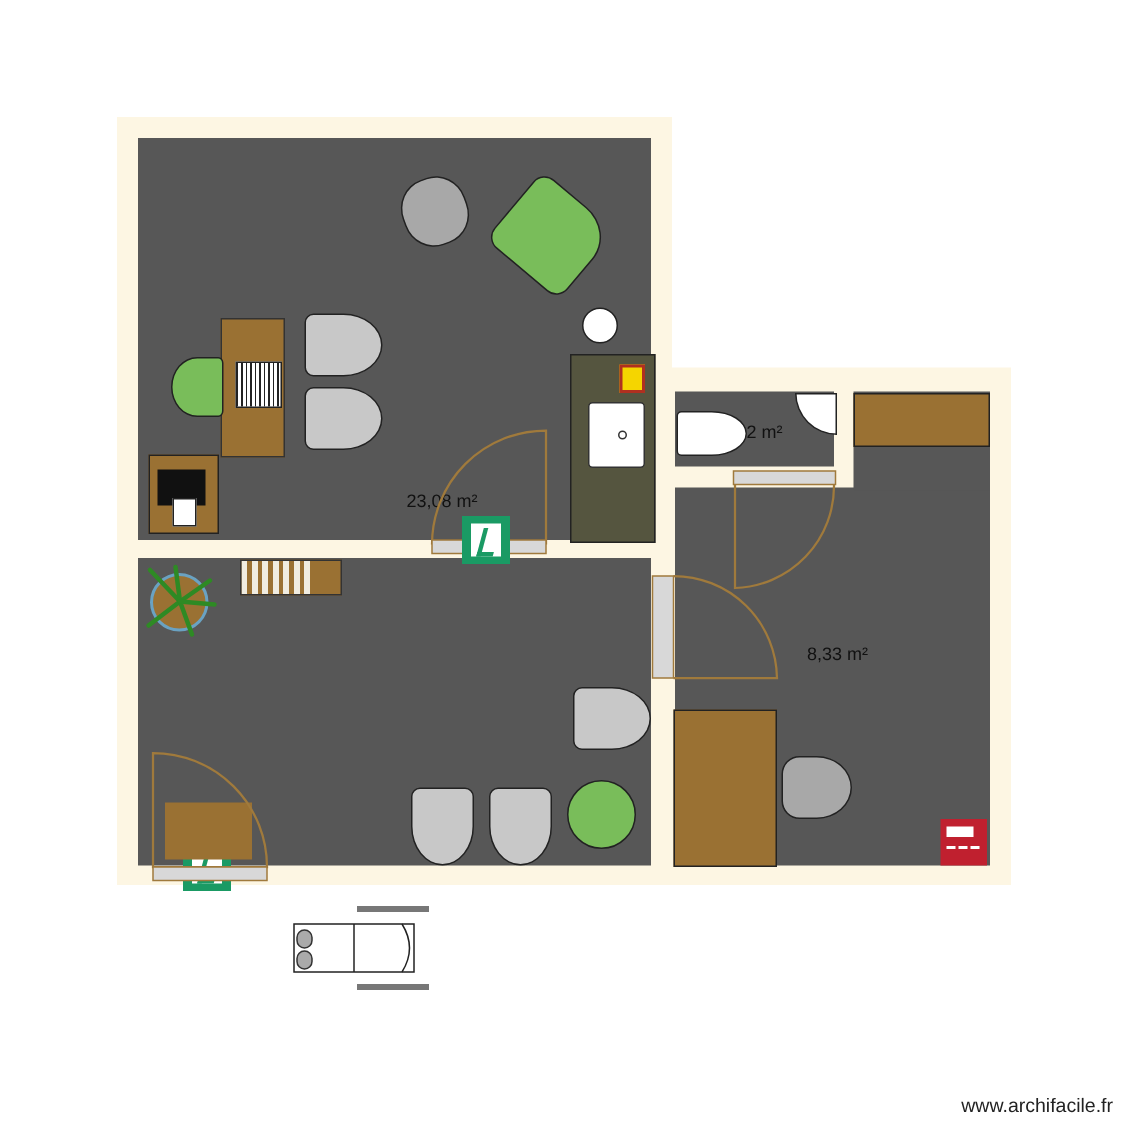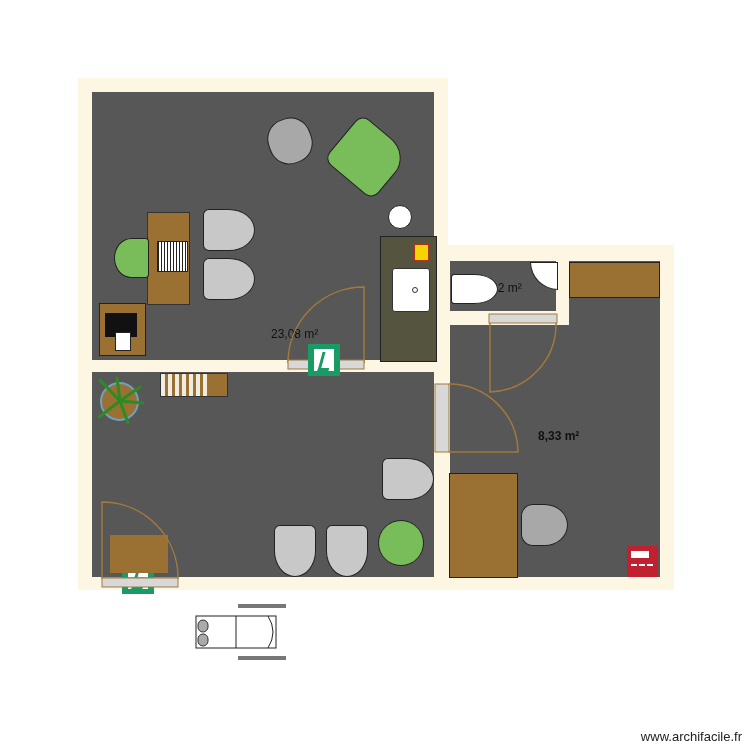--- a/index.html
+++ b/index.html
@@ -38,21 +38,21 @@
 <div class="abs" style="left:115px;top:332px;width:14px;height:17px;background:#fff;border:1px solid #222;"></div>
 
 <div class="abs" style="left:203px;top:209px;width:50px;height:40px;background:#c8c8c8;border:1px solid #222;border-radius:6px 50% 50% 6px;"></div>
 <div class="abs" style="left:203px;top:258px;width:50px;height:40px;background:#c8c8c8;border:1px solid #222;border-radius:6px 50% 50% 6px;"></div>
 <div class="abs" style="left:268px;top:118px;width:42px;height:44px;background:#a8a8a8;border:1px solid #222;border-radius:45%;transform:rotate(-20deg);"></div>
 
 <div class="abs" style="left:335px;top:127px;width:62px;height:58px;background:#79bd5a;border:1px solid #222;border-radius:10px 40% 10px 10px;transform:rotate(40deg);"></div>
 
 <div class="label" style="left:237px;top:327px;margin-left:34px;">23,08 m²</div>
 <div class="label" style="left:481px;top:281px;">0,82 m²</div>
-<div class="label" style="left:538px;top:429px;font-weight:bold;">8,33 m²</div>
+<div class="label" style="left:538px;top:429px;">8,33 m²</div>
 
 <svg style="left:286px;top:283px;" width="80" height="90">
   <path d="M 2 80 A 76 76 0 0 1 78 4 L 78 80" fill="none" stroke="#a07a3c" stroke-width="1.5"></path>
   <rect x="2" y="77" width="76" height="9" fill="#d8d8d8" stroke="#a07a3c"></rect>
 </svg>
 
 <div class="abs" style="left:308px;top:344px;width:32px;height:32px;background:#1a9a64;">
     <div style="position:absolute;left:6px;top:5px;width:20px;height:22px;background:#fff;"></div>
     <div style="position:absolute;left:12px;top:8px;width:8px;height:16px;border-left:3px solid #1a9a64;border-bottom:3px solid #1a9a64;transform:skew(-15deg);"></div>
   </div>

